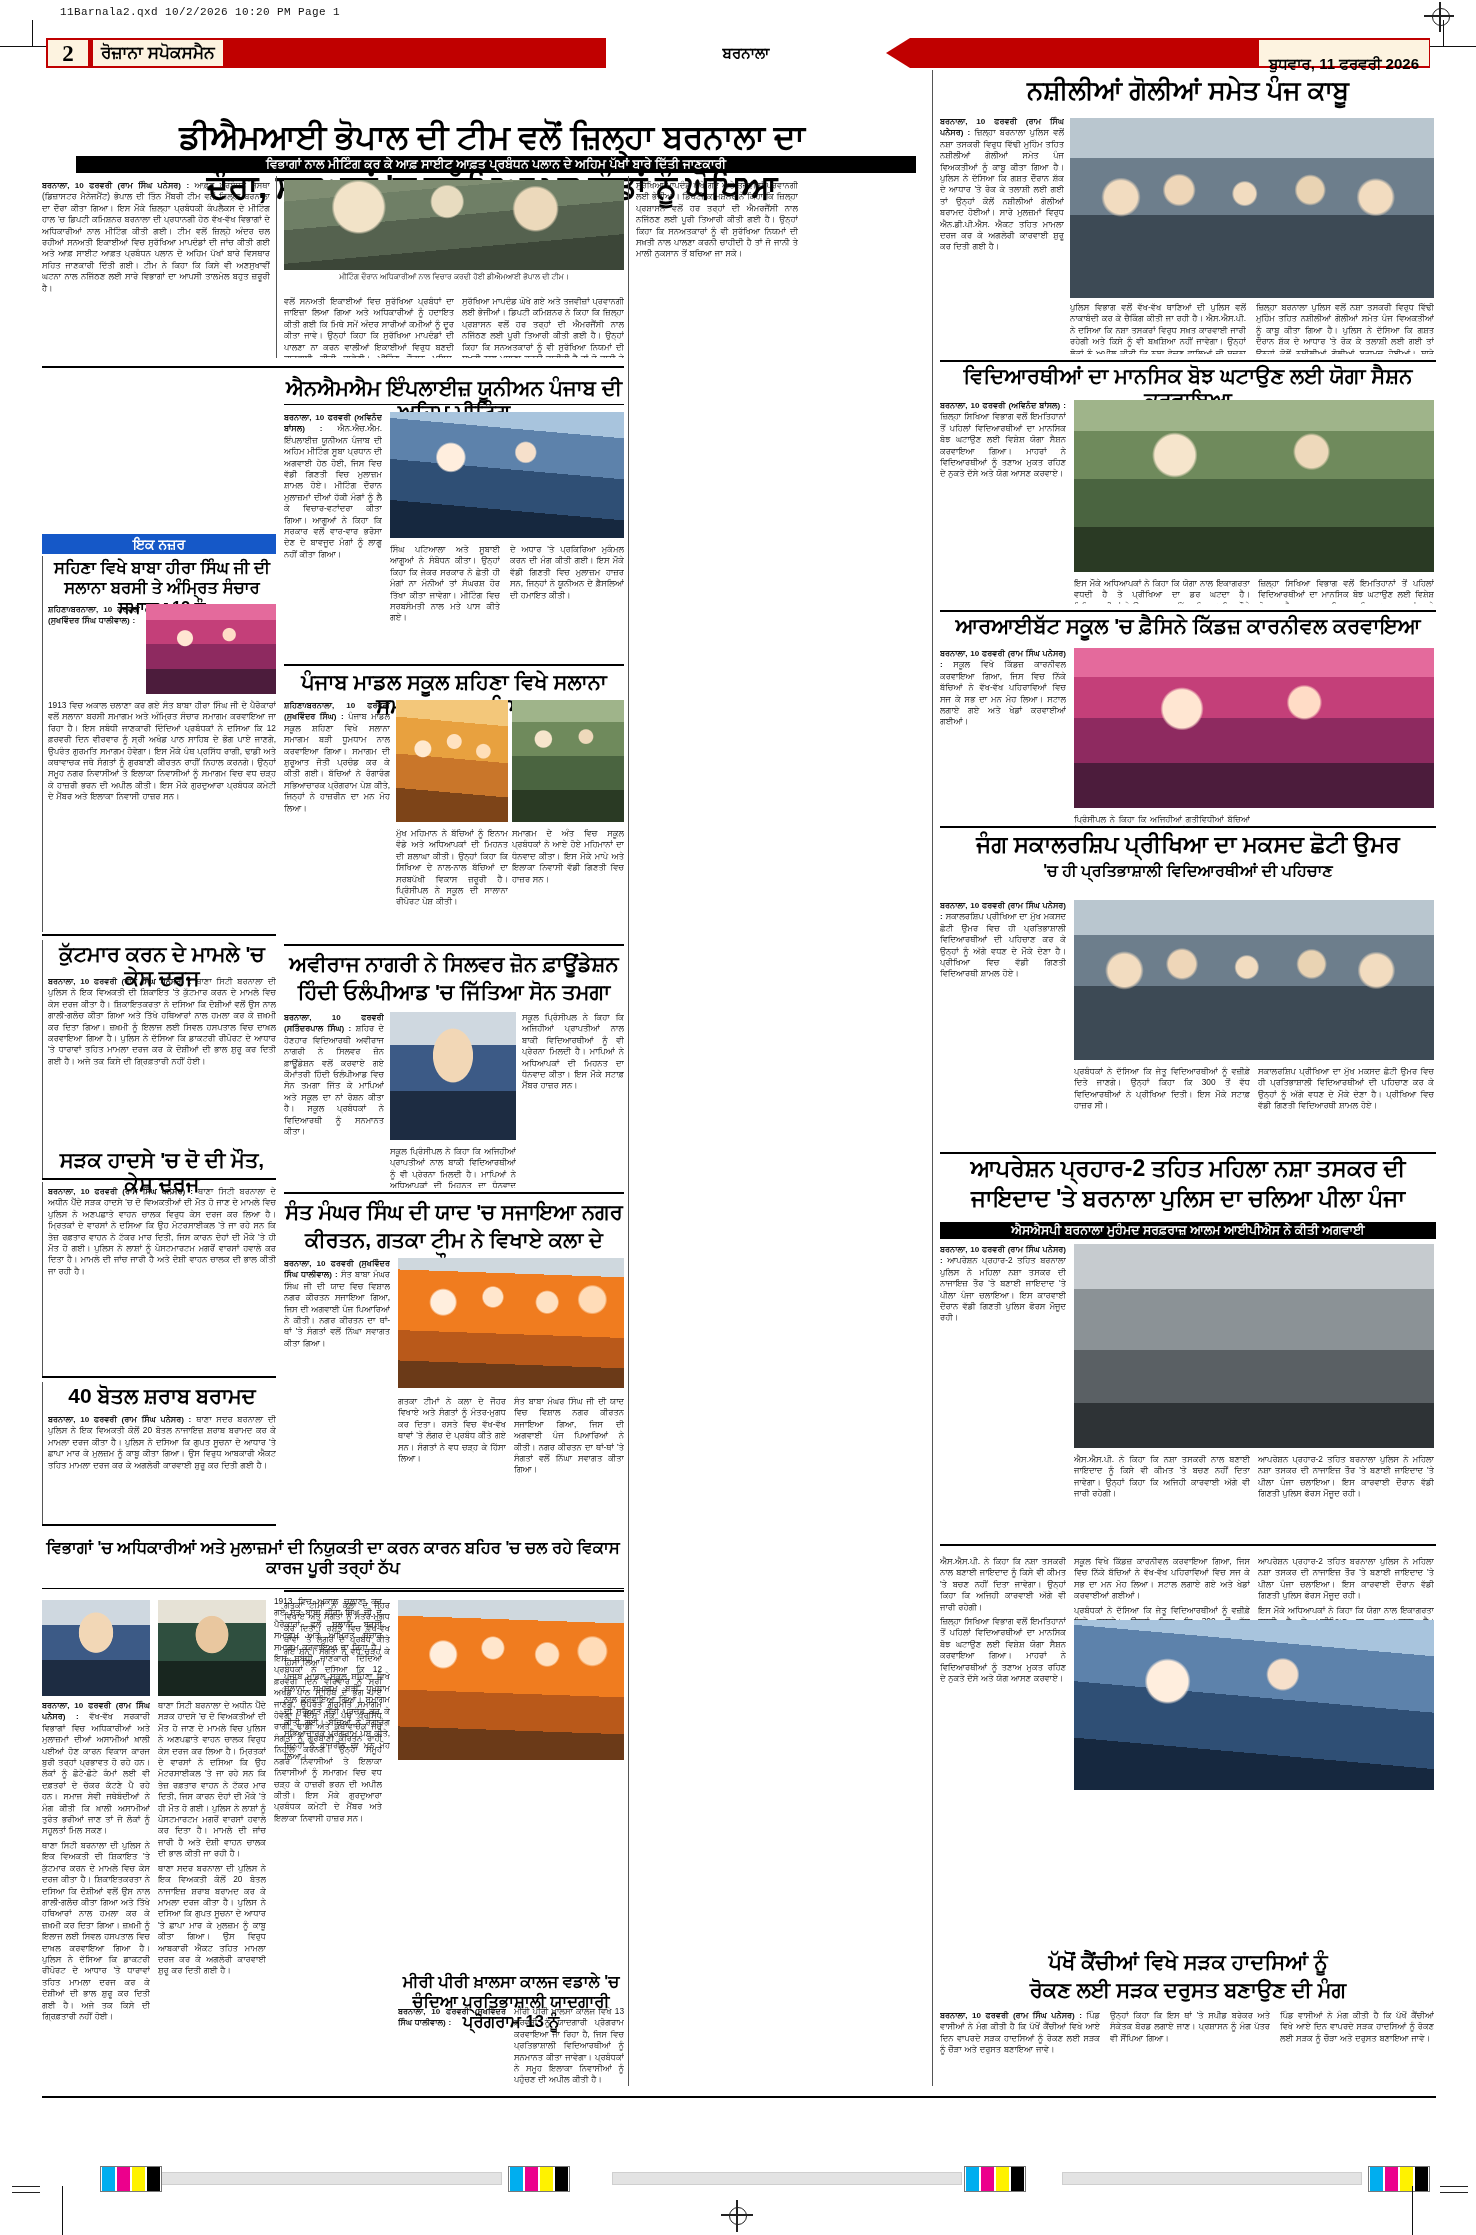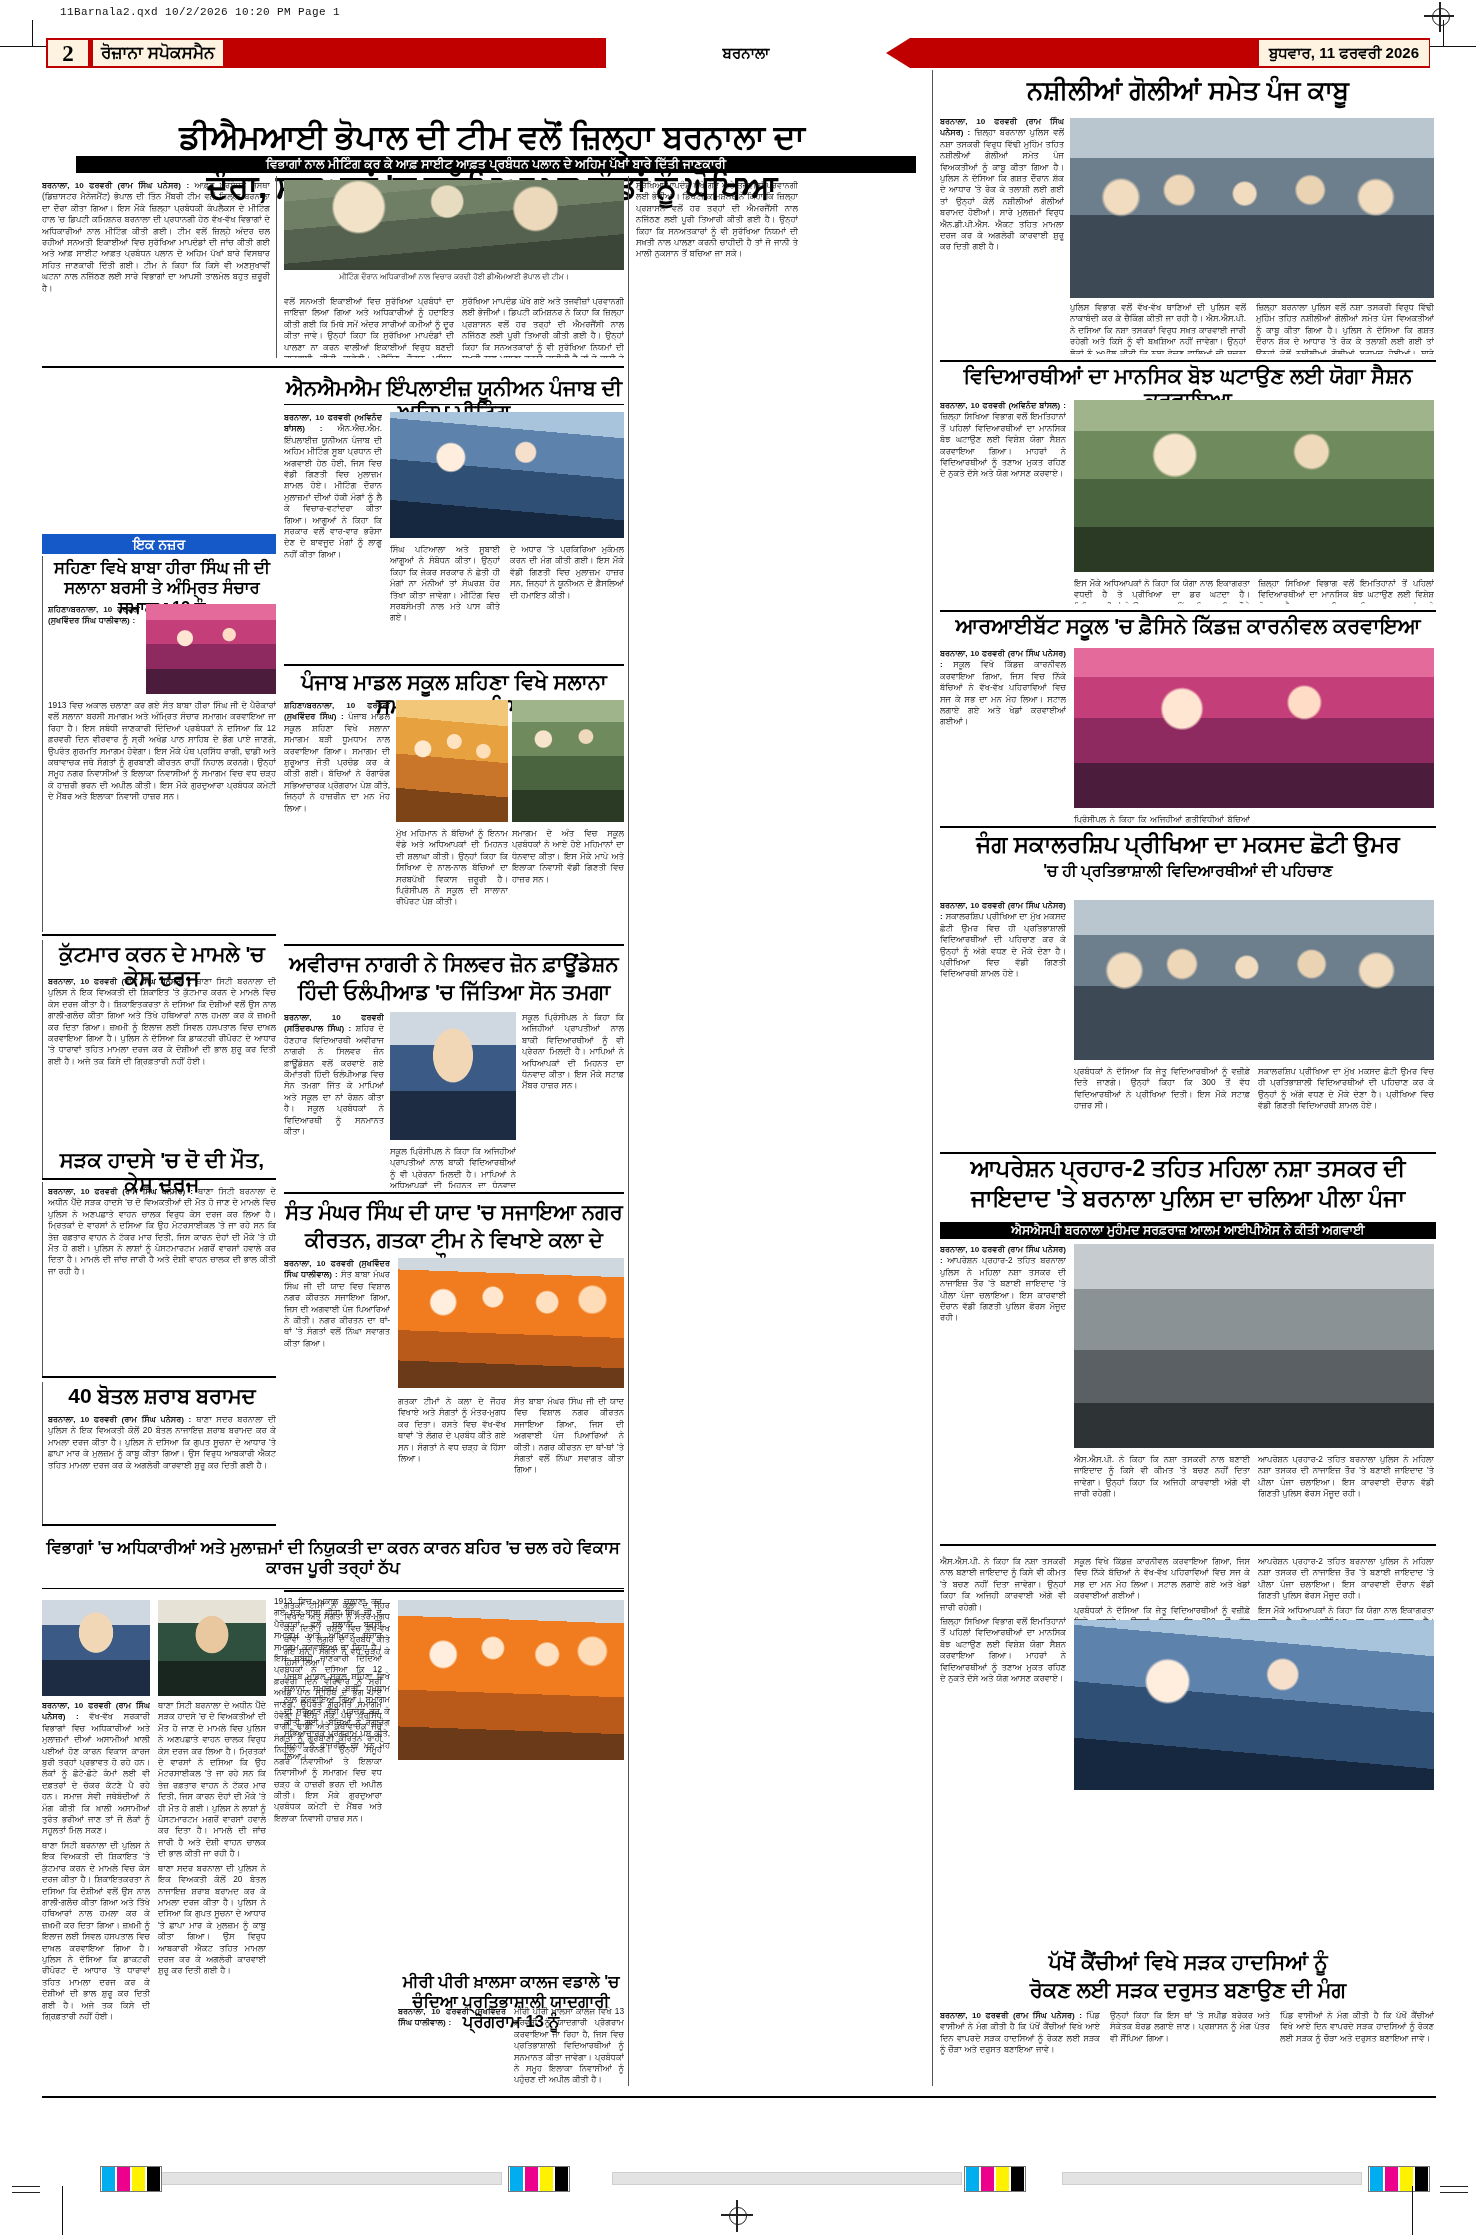--- a/index.html
+++ b/index.html
@@ -14,21 +14,21 @@
   .regcircle{position:absolute;border:1.2px solid #222;border-radius:50%;width:16px;height:16px;}
   .regv{position:absolute;background:#222;width:1.2px;}
   .regh{position:absolute;background:#222;height:1.2px;}
 
   
   .masthead{position:absolute;left:46px;top:38px;width:1384px;height:30px;}
   .mh-red{position:absolute;left:0;top:0;height:30px;background:#c00000;}
   .mh-num{position:absolute;left:0;top:0;width:44px;height:30px;background:#fdf3e0;border:2px solid #c00000;box-sizing:border-box;text-align:center;font-weight:bold;font-size:23px;line-height:28px;font-family:"Liberation Serif",serif;color:#000;}
   .mh-brand{position:absolute;left:46px;top:1px;height:28px;background:#fdf3e0;border:1px solid #c00000;box-sizing:border-box;padding:0 8px;font-weight:bold;font-size:17px;line-height:26px;color:#000;white-space:nowrap;}
   .mh-center{position:absolute;left:560px;top:0;width:280px;height:30px;background:#fff;text-align:center;font-weight:bold;font-size:15px;line-height:30px;}
-  .mh-date{position:absolute;right:0;top:1px;height:28px;background:#fdf3e0;border:1px solid #c00000;box-sizing:border-box;padding:0 10px;font-weight:bold;font-size:15px;line-height:26px;white-space:nowrap;}
+  .mh-date{position:absolute;right:0;top:1px;height:28px;background:#fdf3e0;border:1px solid #c00000;box-sizing:border-box;padding:11px 10px;font-weight:bold;font-size:15px;line-height:26px;white-space:nowrap;}
   .mh-notch{position:absolute;top:0;width:0;height:0;border-top:15px solid transparent;border-bottom:15px solid transparent;}
 
   
   .hl{font-weight:bold;color:#000;font-family:"Liberation Sans",sans-serif;line-height:1.12;}
   .lede-h1{font-size:33px;letter-spacing:-.2px;margin-top:45px;}
   .sec-h{font-size:21px;font-weight:bold;line-height:1.15;}
   .sec-h-sm{font-size:16.5px;font-weight:bold;line-height:1.2;}
   .kicker{background:#000;color:#fff;font-weight:bold;font-size:12.5px;text-align:center;line-height:17px;}
   .blue-bar{background:#1558c8;color:#fff;font-weight:bold;font-size:14px;text-align:center;line-height:20px;}
 

